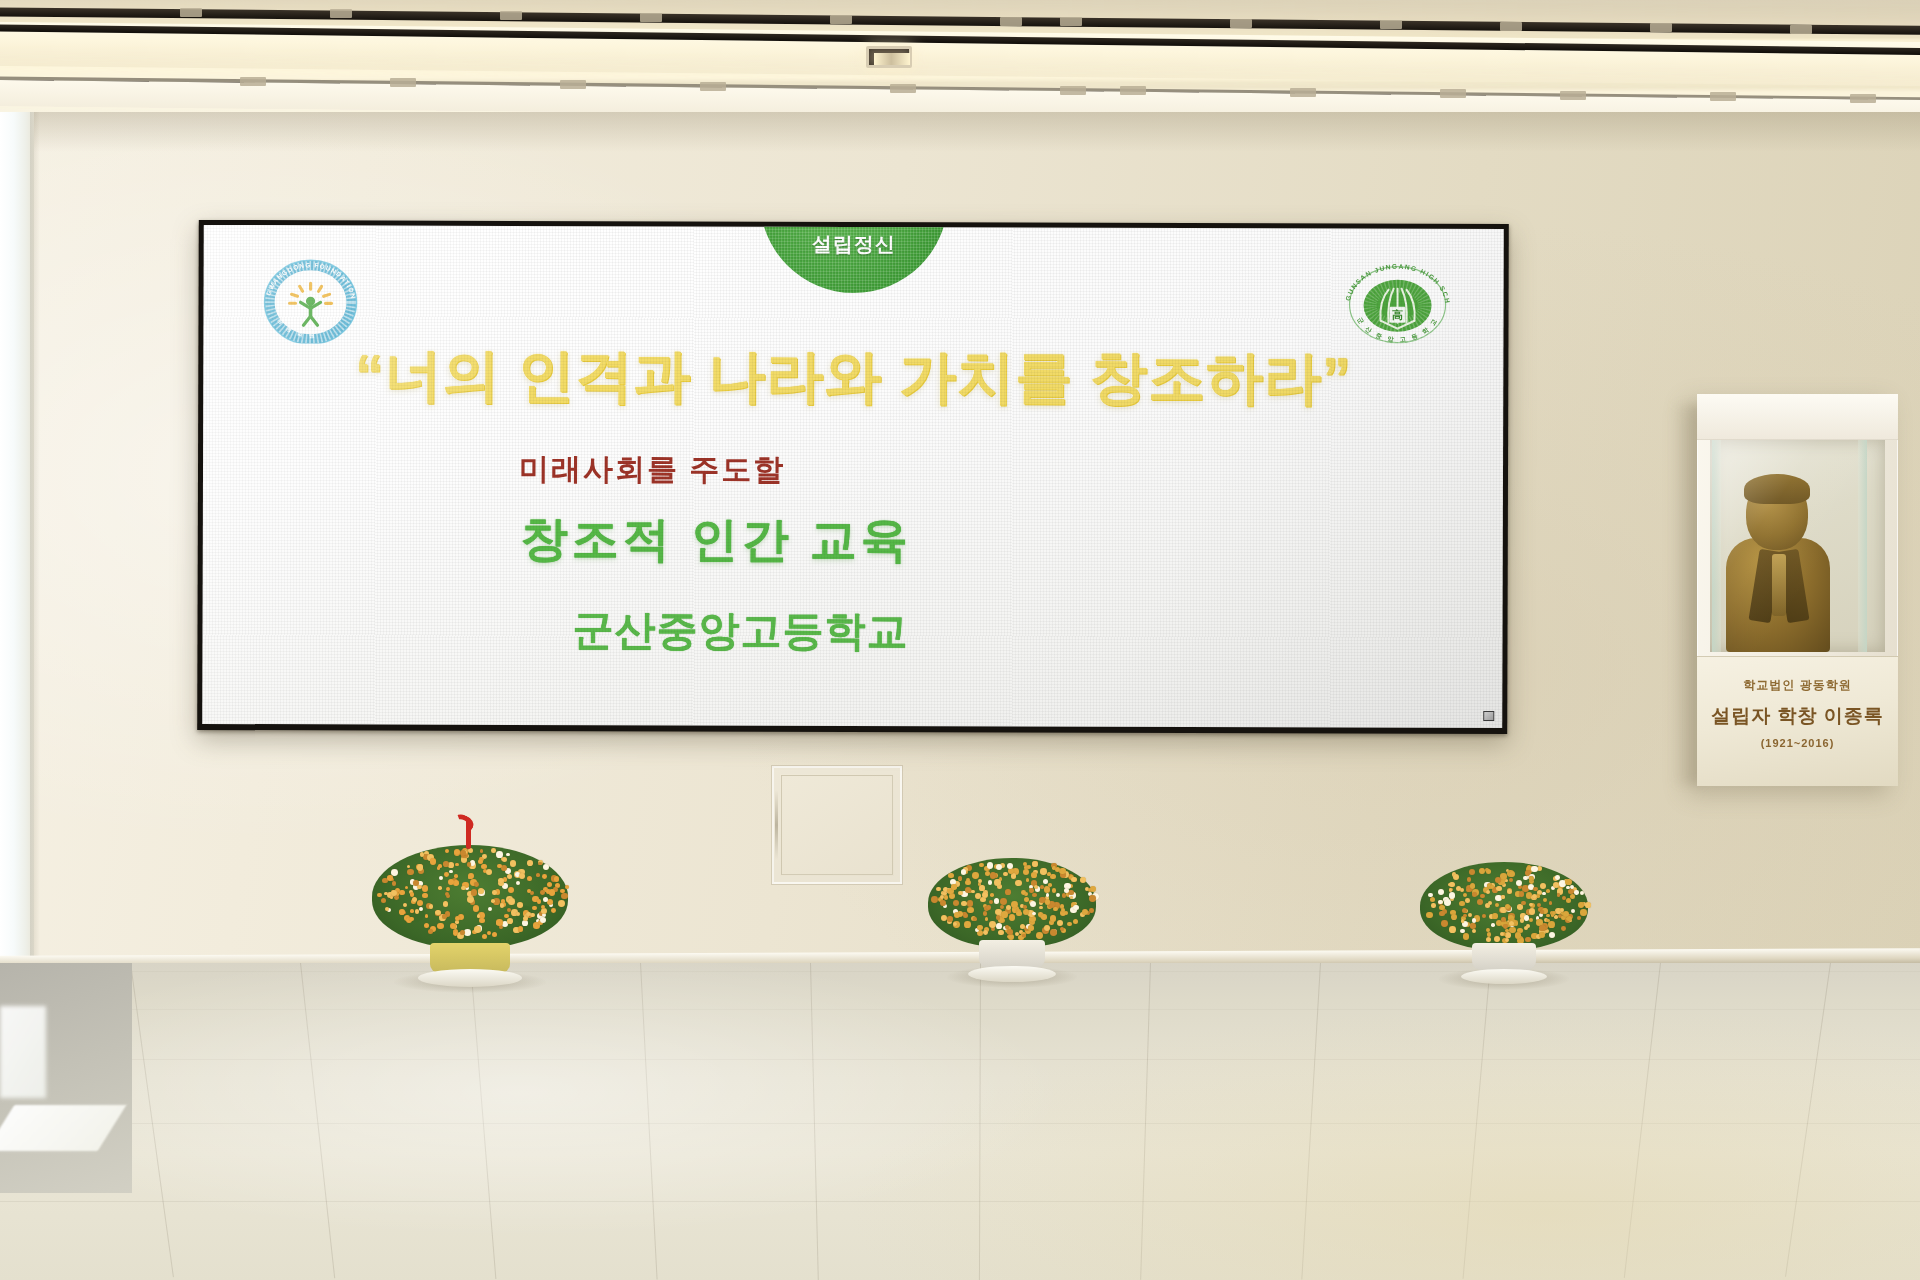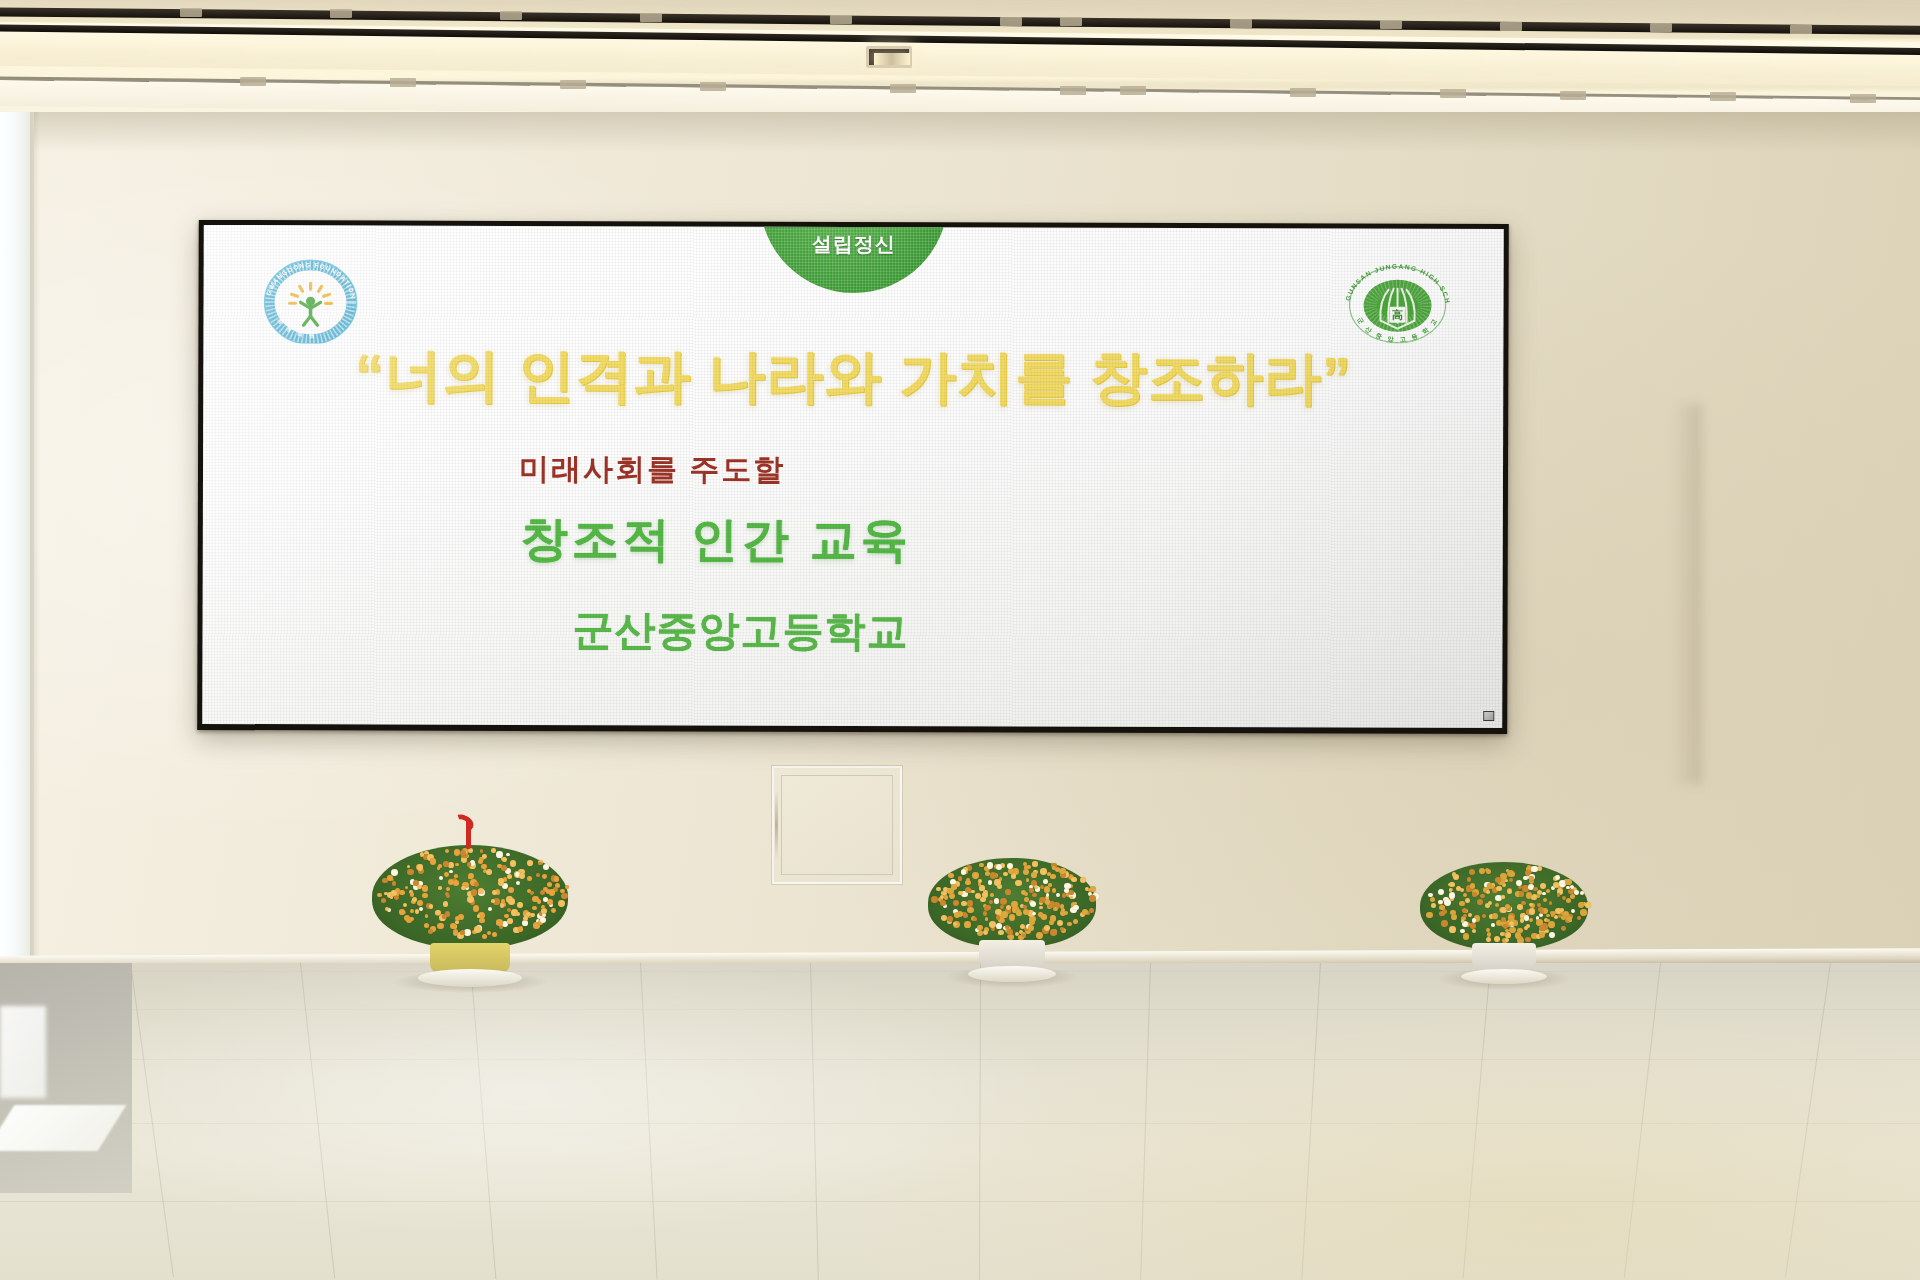--- a/index.html
+++ b/index.html
@@ -305,20 +305,42 @@
           <div class="school">군산중앙고등학교</div>
         </div>
 
         <div class="screen-gloss"></div>
         <div class="screen-btn"></div>
       </div>
     </div>
   </div>
 
   <div class="case-shadow"></div>
+  <div class="case">
+    <div class="case-body"></div>
+    <div class="case-top"></div>
+    <div class="case-glass">
+      <div class="bust">
+        <div class="bust-body"></div>
+        <div class="bust-head"></div>
+        <div class="bust-hair"></div>
+        <div class="bust-lapel-l"></div>
+        <div class="bust-lapel-r"></div>
+        <div class="bust-tie"></div>
+      </div>
+      <div class="glass-pane-l"></div>
+      <div class="glass-pane-r"></div>
+      <div class="glass-sheen"></div>
+    </div>
+    <div class="case-plaque">
+      <div class="plq1">학교법인 광동학원</div>
+      <div class="plq2">설립자 학창 이종록</div>
+      <div class="plq3">(1921~2016)</div>
+    </div>
+  </div>
 
   <div class="floor">
     <div id="tiles">
         <div class="tile-h" style="top: 8px; opacity: 0.19;"></div>
         <div class="tile-h" style="top: 46px; opacity: 0.23;"></div>
         <div class="tile-h" style="top: 96px; opacity: 0.29;"></div>
         <div class="tile-h" style="top: 160px; opacity: 0.36;"></div>
         <div class="tile-h" style="top: 238px; opacity: 0.44;"></div>
         <div class="tile-v" style="left: 130px; transform: rotate(-7.78deg);"></div>
         <div class="tile-v" style="left: 300px; transform: rotate(-6.19deg);"></div>

